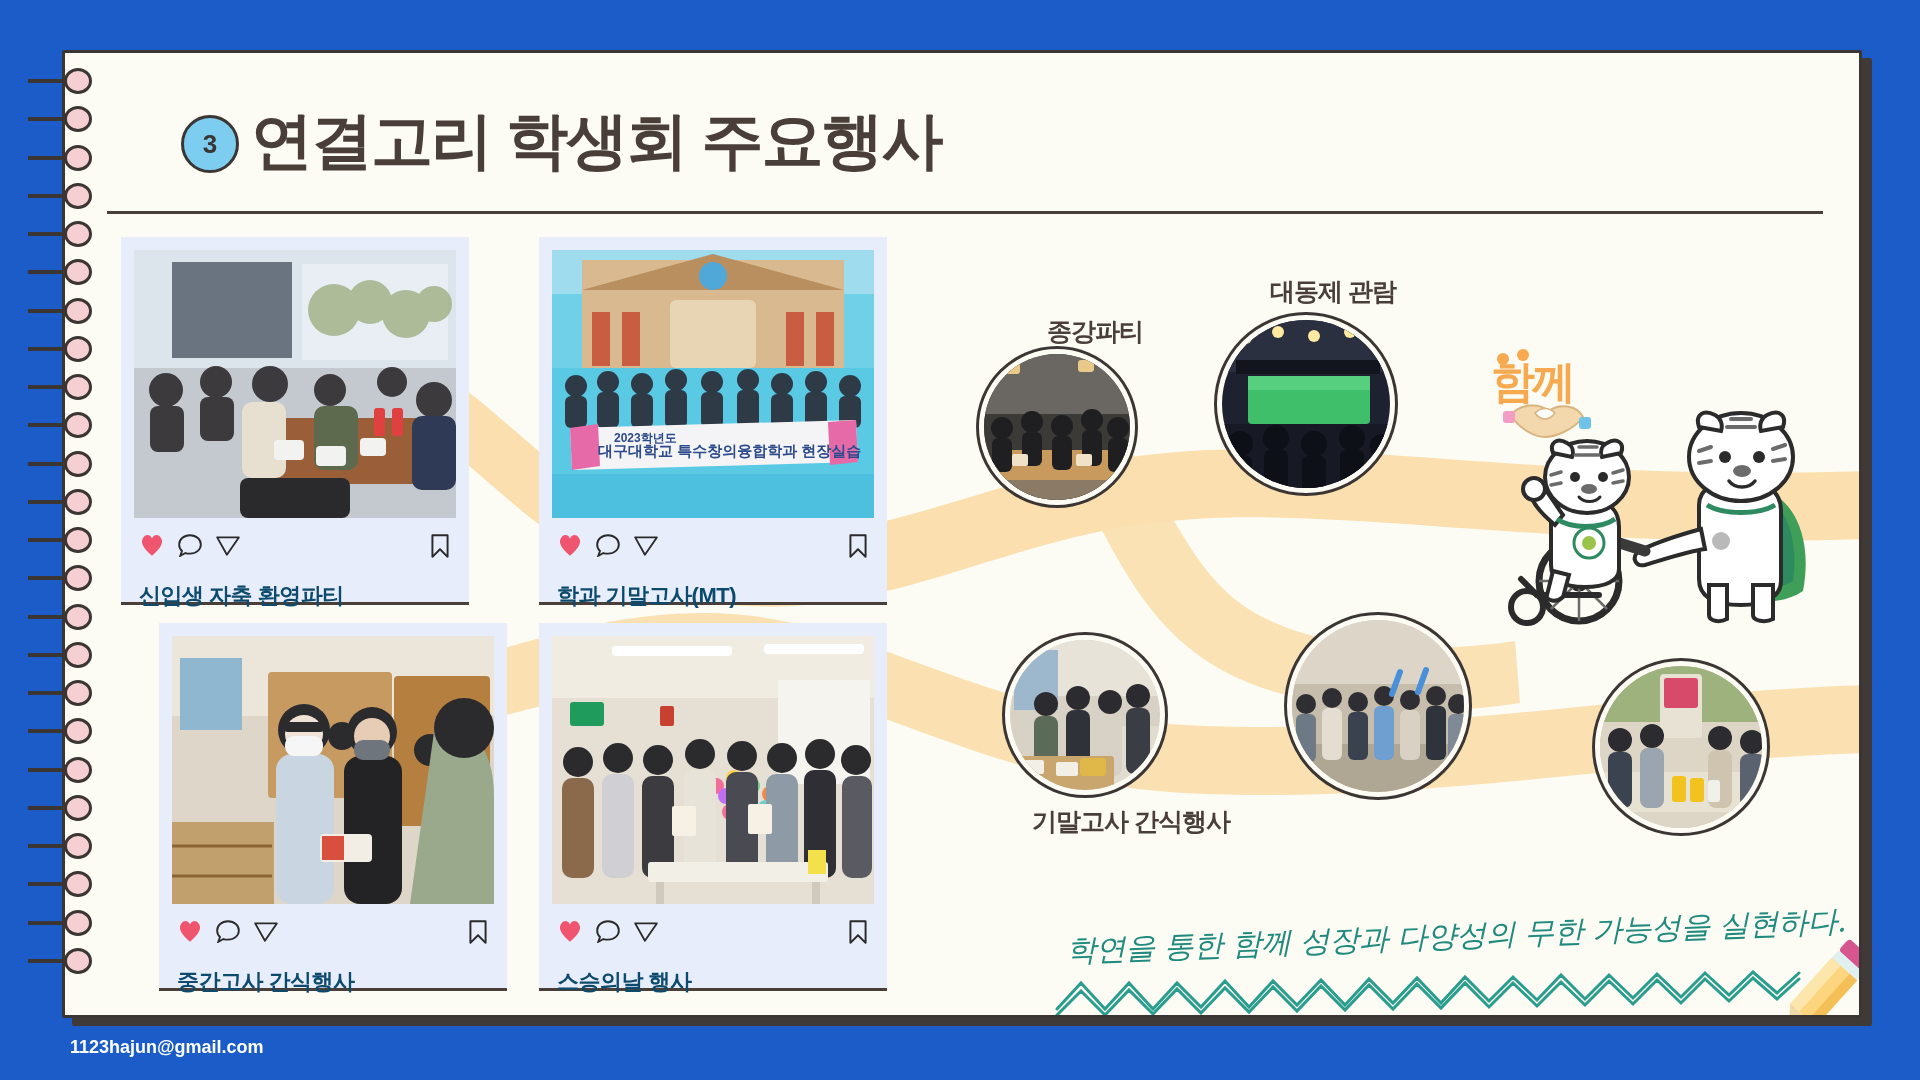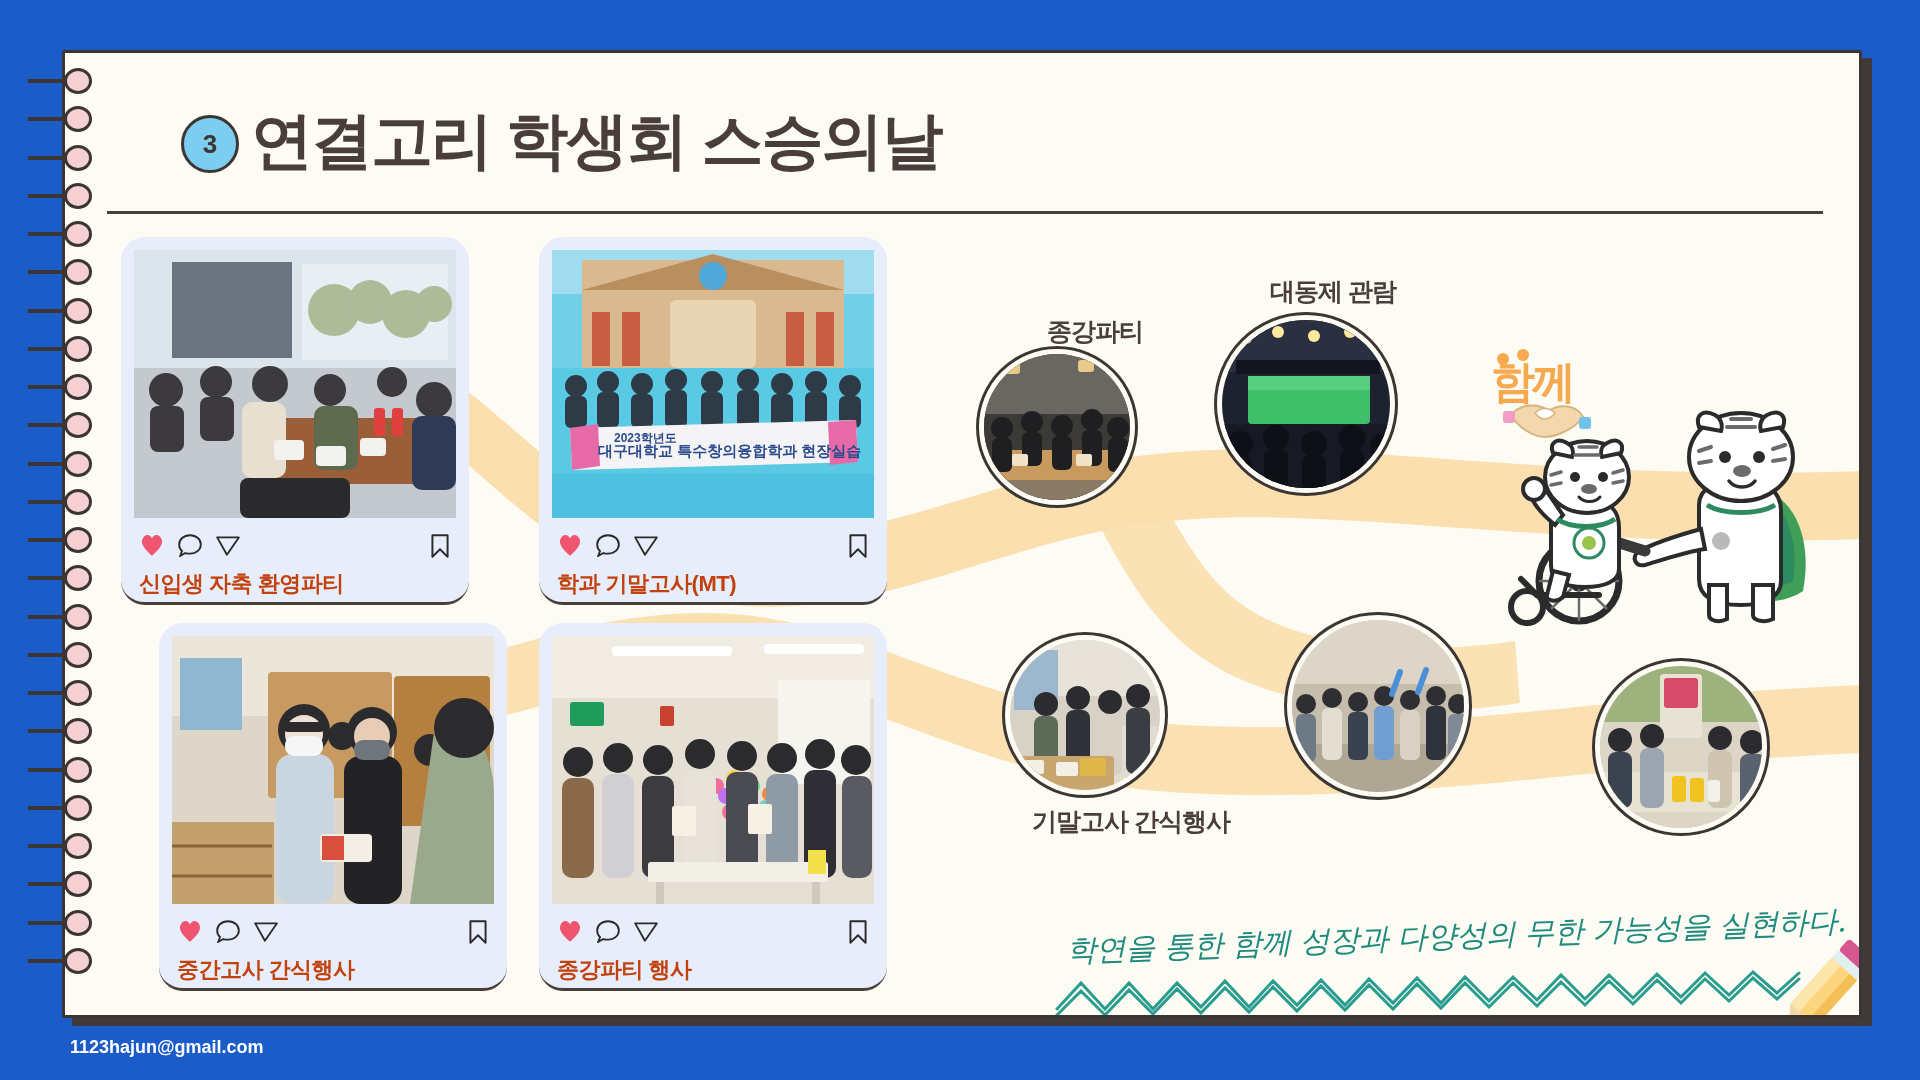--- a/index.html
+++ b/index.html
@@ -54,33 +54,32 @@
     background:#4a3e39;
   }
 
   
   .ribbon{ position:absolute; left:0; top:0; width:1800px; height:968px; z-index:1; }
 
   
   .card{
     position:absolute; background:#e8edfb; border-bottom:3px solid #4a3e39;
     z-index:3;
-    border-radius:24px;
   }
   .card .photo{
     position:absolute; left:13px; top:13px; right:13px; height:268px;
     overflow:hidden; background:#b9c2cc;
   }
   .card .actions{
     position:absolute; left:18px; right:18px; top:296px; height:30px;
   }
   .ic{ position:absolute; top:0; }
   .card .cap{
-    position:absolute; left:18px; top:332px;
-    font-size:22px; font-weight:bold; color:#c2410c; letter-spacing:-0.5px;
+    position:absolute; left:18px; top:344px;
+    font-size:22px; font-weight:bold; color:#0c4a6e; letter-spacing:-0.5px;
   }
 
   
   .circ-wrap{ position:absolute; z-index:4; }
   .circ{
     border-radius:50%; background:#fdfcf4;
     border:2px solid #fdfcf4; box-shadow:0 0 0 3px #3b3633;
     overflow:hidden; position:relative;
   }
   .circ .inner{ position:absolute; inset:3px; border-radius:50%; overflow:hidden; }
@@ -125,21 +124,21 @@
       <path d="M330,620 C450,600 520,560 640,560 C800,560 900,660 1120,672
                C1350,684 1560,640 1800,632 L1800,700 C1560,708 1350,752 1120,740
                C900,728 800,628 640,628 C530,628 455,665 335,686 Z" fill="#fbdfae" opacity="0.95"></path>
       <path d="M1050,380 C1100,430 1120,520 1190,560 C1260,600 1370,600 1450,588
                L1455,650 C1360,665 1230,662 1148,612 C1060,558 1040,462 995,412 Z" fill="#fbdfae" opacity="0.9"></path>
     </svg>
 
     <div class="hdr-num" style="left:116px; top:62px;">
       <span>3</span>
     </div>
-    <div class="hdr-title" style="left:186px; top:46px;">연결고리 학생회 스승의날</div>
+    <div class="hdr-title" style="left:186px; top:46px;">연결고리 학생회 주요행사</div>
     <div class="hdr-rule" style="left:42px; top:158px; width:1716px;"></div>
 
     <div class="card" style="left:56px; top:184px; width:348px; height:368px;">
       <div class="photo">
         <svg viewBox="0 0 322 268" width="100%" height="100%" preserveAspectRatio="none">
           <rect width="322" height="268" fill="#cfd6de"></rect>
           <rect x="0" y="0" width="322" height="118" fill="#dde5ec"></rect>
           <rect x="38" y="12" width="120" height="96" fill="#6a7480"></rect>
           <rect x="168" y="14" width="146" height="96" fill="#e8eef3"></rect>
           <g fill="#9aab7c" opacity="0.75">
@@ -391,21 +390,21 @@
           <svg width="26" height="24" viewBox="0 0 24 22">
               <path d="M2 4 L22 4 L11 20 Z" fill="none" stroke="#2a2a2a" stroke-width="1.7" stroke-linejoin="round"></path>
             </svg>
         </span>
         <span class="ic" style="right:0;">
           <svg width="22" height="26" viewBox="0 0 20 24">
               <path d="M3 2 L17 2 L17 22 L10 15 L3 22 Z" fill="none" stroke="#2a2a2a" stroke-width="1.8" stroke-linejoin="round"></path>
             </svg>
         </span>
       </div>
-      <div class="cap">종강파티 행사</div>
+      <div class="cap">스승의날 행사</div>
     </div>
 
     <div class="clabel" style="left:930px; top:262px; width:200px;">종강파티</div>
     <div class="circ-wrap" style="left:914px; top:296px;">
       <div class="circ" style="width:156px; height:156px;">
         <div class="inner">
           <svg viewBox="0 0 150 150" width="150" height="150">
             <rect width="150" height="150" fill="#4c4a47"></rect>
             <rect x="0" y="0" width="150" height="60" fill="#6a6762"></rect>
             <rect x="0" y="60" width="150" height="90" fill="#3c3a37"></rect>

